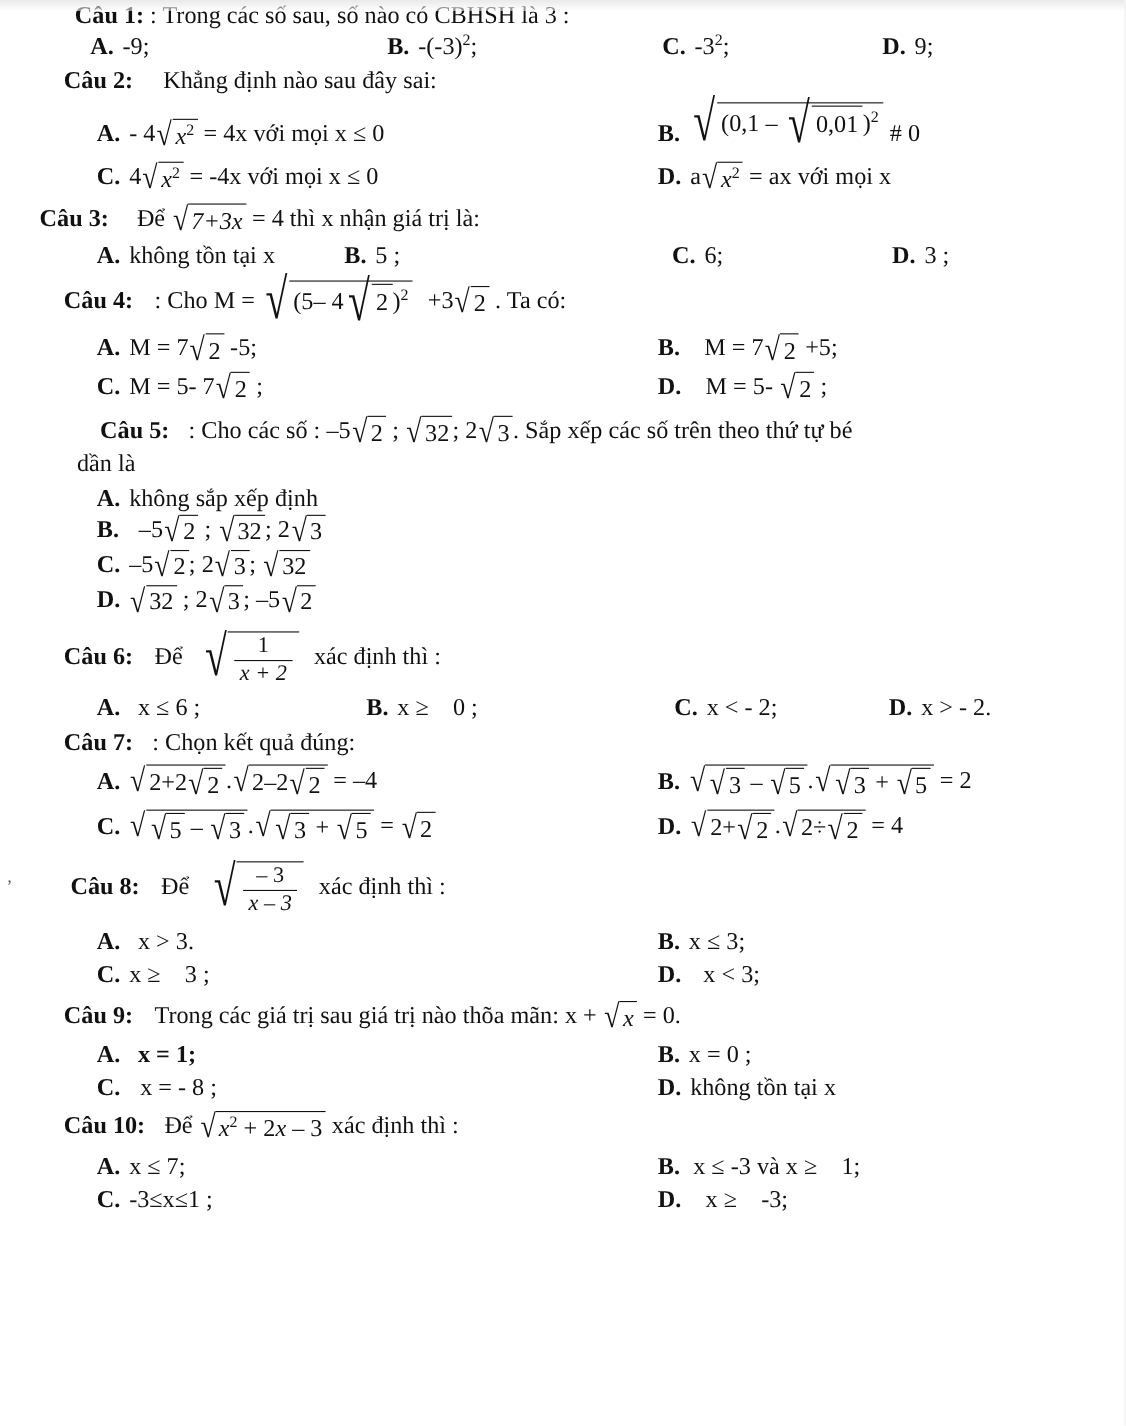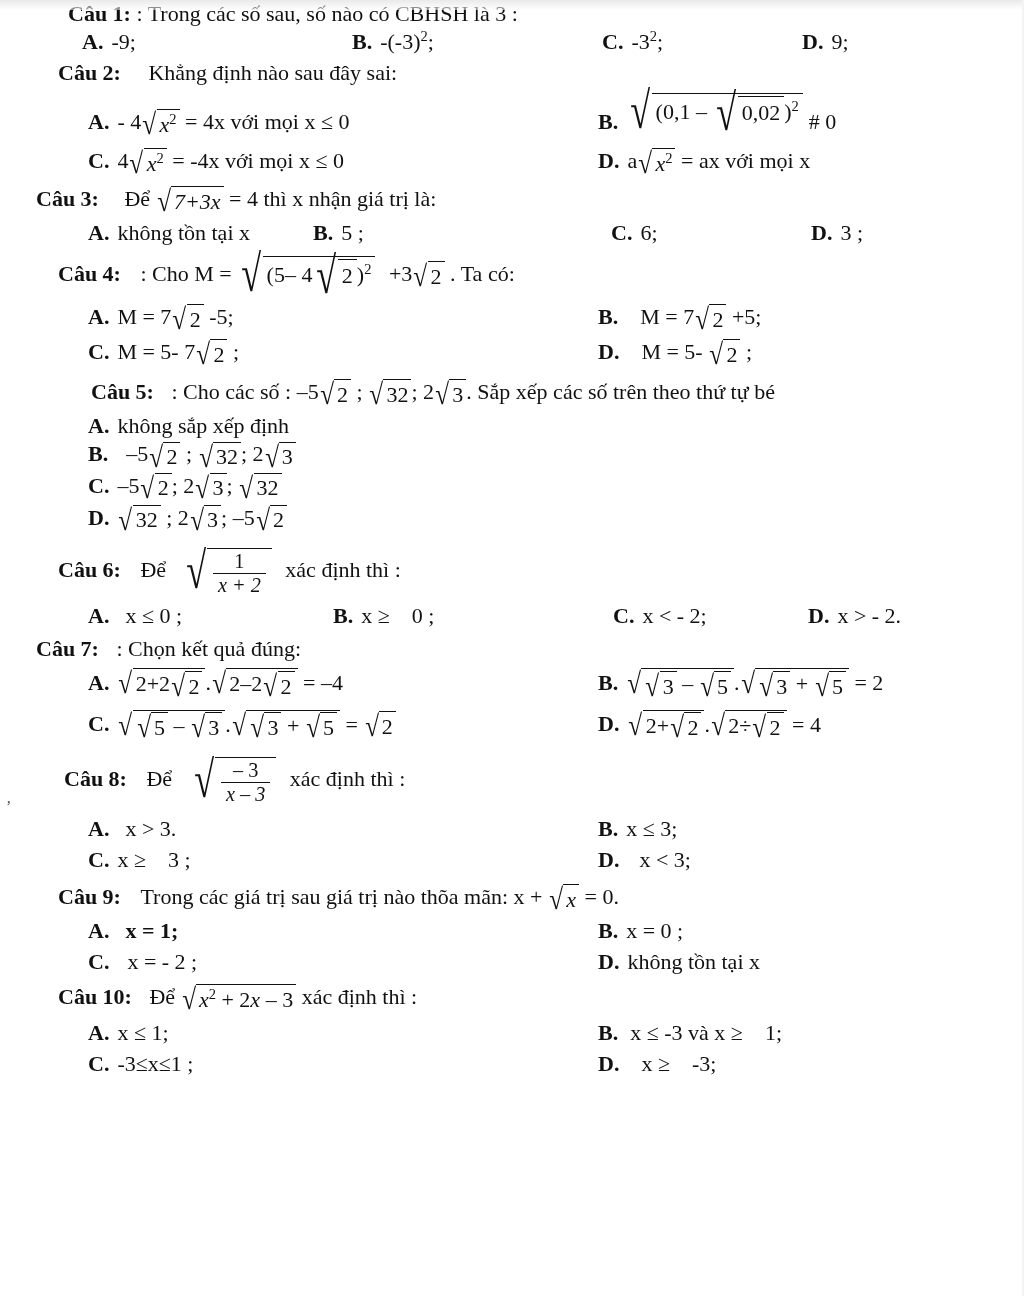--- a/index.html
+++ b/index.html
@@ -150,21 +150,21 @@
               <span class="rad">√</span>
               <span class="rnd"><span class="it">x</span><sup>2</sup></span>
             </span> = 4x với mọi x ≤ 0</span>
       </span>
       <span class="opt">
         <span class="lbl">B.</span>
         <span class="bigsqrt">
             <span class="rad">√</span>
             <span class="rnd">(0,1 – <span class="sqrt">
                 <span class="rad">√</span>
-                <span class="rnd">0,02</span>
+                <span class="rnd">0,01</span>
               </span>)<sup>2</sup></span>
           </span>
         <span style="margin-left:6px;"># 0</span>
       </span>
     </div>
     <div class="opt-row" style="padding-left:88px; margin-top:8px;">
       <span class="opt w-half-a">
         <span class="lbl">C.</span>
         <span>4<span class="sqrt">
               <span class="rad">√</span>
@@ -267,20 +267,21 @@
             <span class="rad">√</span>
             <span class="rnd">2</span>
           </span> ;  <span class="sqrt">
             <span class="rad">√</span>
             <span class="rnd">32</span>
           </span>;   2<span class="sqrt">
             <span class="rad">√</span>
             <span class="rnd">3</span>
           </span>.  Sắp xếp các số trên theo thứ tự bé</span>
     </div>
+    <div class="qline" style="padding-left:70px;">dần là</div>
     <div class="stack" style="padding-left:88px; margin-top:4px;">
       <div class="opt" style="font-size:22px;">
         <span class="lbl">A.</span>
           <span>không sắp xếp định</span>
       </div>
       <div class="opt" style="font-size:22px;">
         <span class="lbl">B.</span>
           <span style="margin-left:10px;">–5<span class="sqrt">
               <span class="rad">√</span>
               <span class="rnd">2</span>
@@ -330,39 +331,39 @@
           <span class="rnd"><span class="frac">
               <span class="num">1</span>
               <span class="den it">x + 2</span>
             </span></span>
         </span>
       <span style="margin-left:8px;">xác định thì :</span>
     </div>
     <div class="opt-row" style="padding-left:88px; margin-top:6px;">
       <span class="opt" style="width:245px;">
         <span class="lbl">A.</span>
-          <span style="margin-left:8px;">x ≤ 0 ;</span>
+          <span style="margin-left:8px;">x ≤ 6 ;</span>
       </span>
       <span class="opt" style="width:280px;">
         <span class="lbl">B.</span>
           <span>x ≥&nbsp;&nbsp;&nbsp; 0 ;</span>
       </span>
       <span class="opt" style="width:195px;">
         <span class="lbl">C.</span>
           <span>x &lt; - 2;</span>
       </span>
       <span class="opt">
         <span class="lbl">D.</span>
           <span>x &gt; - 2.</span>
       </span>
     </div>
   </div>
 
   <div class="q sec">
-    <div class="qline" style="padding-left:36px; margin-top:4px;">
+    <div class="qline" style="padding-left:58px; margin-top:4px;">
       <span class="qlabel">Câu 7:</span>
       <span style="padding-left:12px;">: Chọn kết quả đúng:</span>
     </div>
     <div class="opt-row" style="padding-left:88px; margin-top:6px;">
       <span class="opt w-half-a">
         <span class="lbl">A.</span>
         <span><span class="sqrt">
               <span class="rad">√</span>
               <span class="rnd">2+2<span class="sqrt">
                   <span class="rad">√</span>
@@ -493,41 +494,41 @@
           <span style="margin-left:8px;font-weight:bold;">x = 1;</span>
       </span>
       <span class="opt">
         <span class="lbl">B.</span>
           <span>x = 0 ;</span>
       </span>
     </div>
     <div class="opt-row" style="padding-left:88px; margin-top:2px;">
       <span class="opt w-half-a">
         <span class="lbl">C.</span>
-          <span style="margin-left:10px;">x = - 2 ;</span>
+          <span style="margin-left:10px;">x = - 8 ;</span>
       </span>
       <span class="opt">
         <span class="lbl">D.</span>
           <span>không tồn tại x</span>
       </span>
     </div>
   </div>
 
   <div class="q sec">
     <div class="qline" style="padding-left:58px; margin-top:6px;">
       <span class="qlabel">Câu 10:</span>
       <span style="padding-left:12px;">Để <span class="sqrt">
             <span class="rad">√</span>
             <span class="rnd"><span class="it">x</span><sup>2</sup> + 2<span class="it">x</span> – 3</span>
           </span>  xác định thì :</span>
     </div>
     <div class="opt-row" style="padding-left:88px; margin-top:6px;">
       <span class="opt w-half-a">
         <span class="lbl">A.</span>
-          <span>x ≤ 1;</span>
+          <span>x ≤ 7;</span>
       </span>
       <span class="opt">
         <span class="lbl">B.</span>
           <span style="margin-left:4px;">x ≤ -3 và x ≥&nbsp;&nbsp;&nbsp; 1;</span>
       </span>
     </div>
     <div class="opt-row" style="padding-left:88px; margin-top:2px;">
       <span class="opt w-half-a">
         <span class="lbl">C.</span>
           <span>-3≤x≤1 ;</span>

